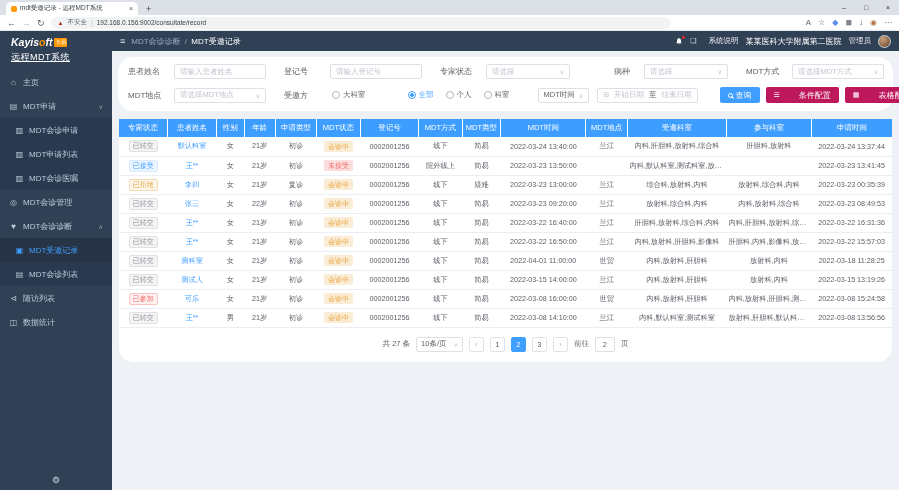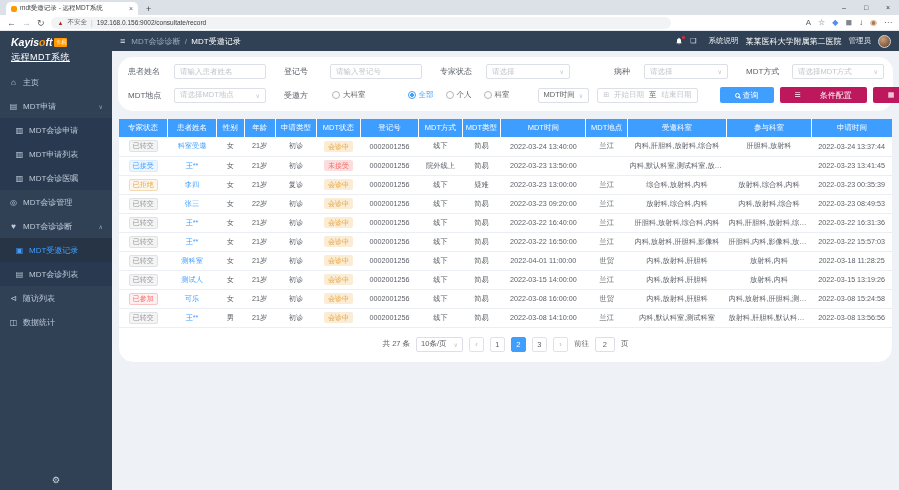--- a/index.html
+++ b/index.html
@@ -76,21 +76,21 @@
   .dark { color:#606266; }
   .caret { color:#c0c4cc; font-size:6px; margin-left:4px; }
   .radio { width:8px; height:8px; border:1px solid #b2b6bd; border-radius:50%; background:#fff; flex:none; margin-left:2px; }
   .radio.on { border-color:#409eff; background:radial-gradient(circle,#409eff 0 1.8px,#fff 2px); }
   .rlabel { font-size:7.5px; color:#606266; margin:0 10px 0 3px; white-space:nowrap; }
   .rlabel.on { color:#409eff; }
   .vdiv { width:1px; height:12px; background:#e3e6ea; margin:0 12px 0 0; }
   .drange { width:118px; height:15px; border:1px solid #dcdfe6; border-radius:2px; display:inline-flex; align-items:center; gap:5px; padding:0 5px; font-size:7.5px; white-space:nowrap; }
   .cal-ic { color:#c0c4cc; font-size:7px; }
   .to { color:#606266; }
-  .btn { height:16px; border:none; border-radius:2px; display:inline-flex; align-items:center; gap:3px; padding:0 15px; font-size:8px; color:#fff; font-family:inherit; cursor:pointer; margin-left:6px; white-space:nowrap; }
+  .btn { height:16px; border:none; border-radius:2px; display:inline-flex; align-items:center; gap:3px; padding:0 8px; font-size:8px; color:#fff; font-family:inherit; cursor:pointer; margin-left:6px; white-space:nowrap; }
   .btn.blue { background:#409eff; margin-left:22px; }
   .btn.orange { background:#be185d;gap:19px; }
   .btn-ic { font-size:7px; }
   .mag { width:5px; height:5px; border:1px solid #fff; border-radius:50%; position:relative; flex:none; }
   .mag::after { content:""; position:absolute; width:3px; height:1px; background:#fff; transform:rotate(45deg); right:-2.5px; bottom:-1px; }
 
   
   .table-card { margin-top:7px; border:1px solid #edf0f4; }
   .tbl { width:100%; border-collapse:collapse; table-layout:fixed; }
   .tbl th { background:#3e9eff; color:#fff; font-weight:400; font-size:7.5px; height:18px; border-right:1px solid rgba(255,255,255,.35); white-space:nowrap; overflow:hidden; }
@@ -352,21 +352,21 @@
                 <th>MDT时间</th>
                 <th>MDT地点</th>
                 <th>受邀科室</th>
                 <th>参与科室</th>
                 <th>申请时间</th>
               </tr>
             </thead>
           <tbody>
               <tr>
                 <td><span class="tag info">已转交</span></td>
-                <td><span class="plink">科室受邀</span></td>
+                <td><span class="plink">默认科室</span></td>
                 <td>女</td>
                 <td>21岁</td>
                 <td>初诊</td>
                 <td><span class="badge warning">会诊中</span></td>
                 <td>0002001256</td>
                 <td>线下</td>
                 <td>简易</td>
                 <td>2022-03-24 13:40:00</td>
                 <td>兰江</td>
                 <td>内科,肝胆科,放射科,综合科</td>

